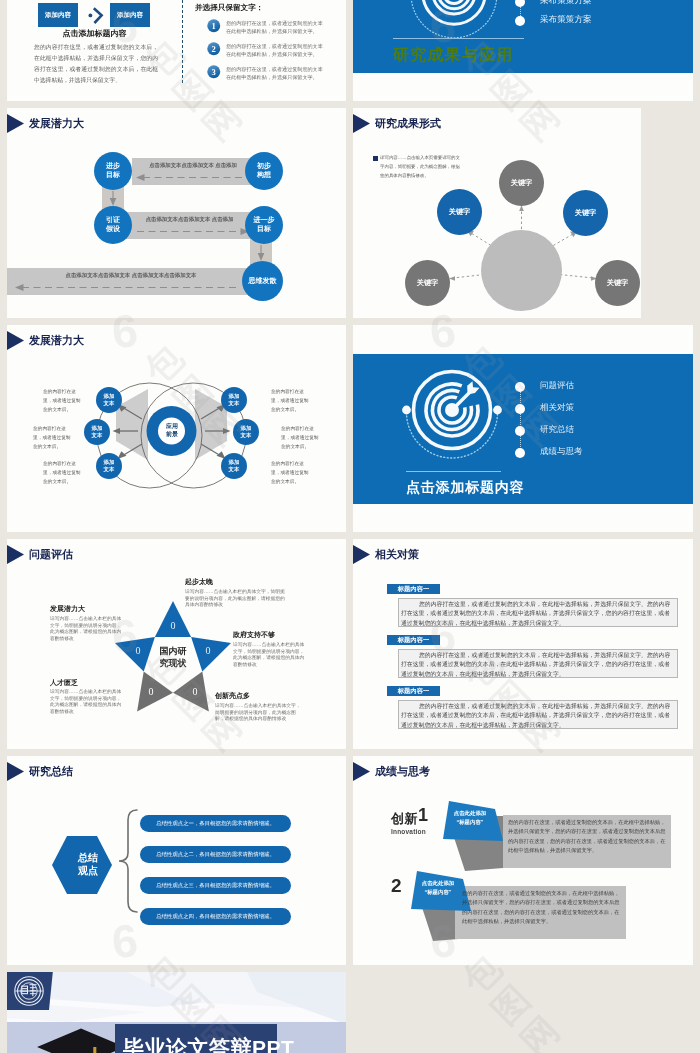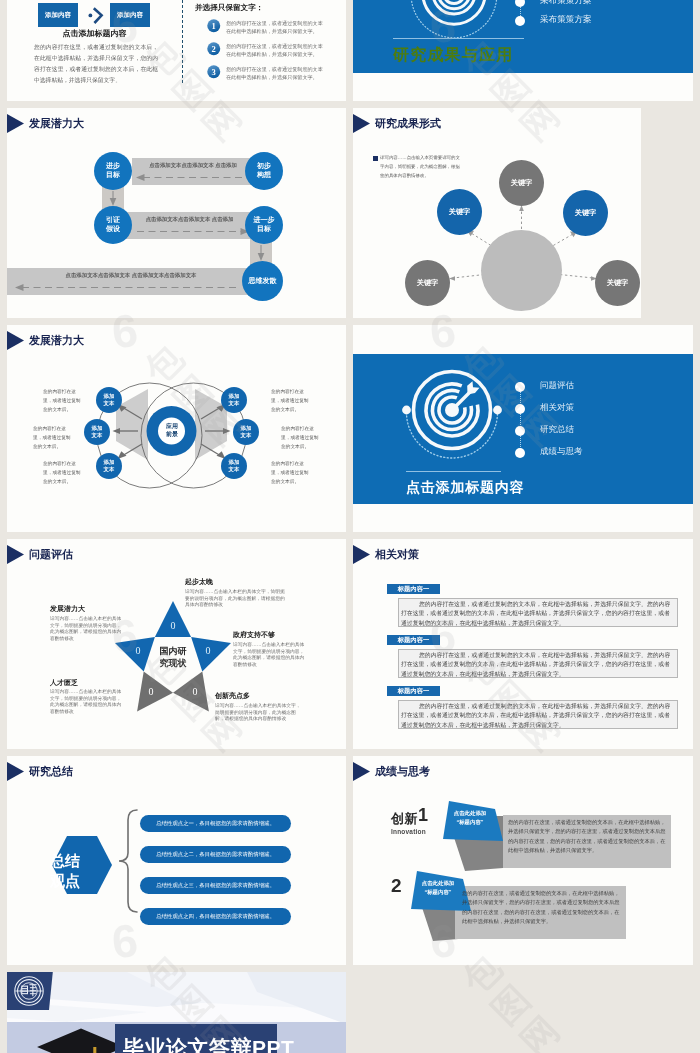--- a/index.html
+++ b/index.html
@@ -368,21 +368,21 @@
 </div>
 
 <div class="slide" style="left:7px;top:756px;width:339px;height:209px;">
   <div class="hdr" style="left:0;top:6px;">
     <div class="tri"></div>
     <div class="ttl">研究总结</div>
   </div>
   <svg class="abs" style="left:44px;top:78px;" width="62" height="62" viewBox="0 0 62 62">
     <path d="M16 2 L46 2 L61 31 L46 60 L16 60 L1 31 Z" fill="#1166ae"></path>
   </svg>
-  <div class="abs ctr" style="left:34px;top:95px;width:48px;font-size:15px;font-weight:bold;color:#fff;line-height:1.3;">
+  <div class="abs ctr" style="left:57px;top:95px;width:48px;font-size:10px;font-weight:bold;color:#fff;line-height:1.3;">
     <span style="white-space:pre-line;">总结
 观点</span>
       </div>
   <svg class="abs" style="left:110px;top:53px;" width="22" height="104" viewBox="0 0 22 104">
     <path d="M20 1 Q11 1 11 11 L11 44 Q11 52 2 52 Q11 52 11 60 L11 93 Q11 103 20 103" fill="none" stroke="#6f6f6f" stroke-width="1.6" stroke-linecap="round"></path>
   </svg>
   <div class="abs" style="left:133px;top:59px;width:151px;height:17px;background:#1166ae;border-radius:9px;"></div>
   <div class="abs ctr" style="left:133px;top:59px;width:151px;height:17px;font-size:5.4px;color:#fff;">总结性观点之一，条目根据您的需求请酌情增减。</div>
   <div class="abs" style="left:133px;top:90px;width:151px;height:17px;background:#1166ae;border-radius:9px;"></div>
   <div class="abs ctr" style="left:133px;top:90px;width:151px;height:17px;font-size:5.4px;color:#fff;">总结性观点之二，条目根据您的需求请酌情增减。</div>

